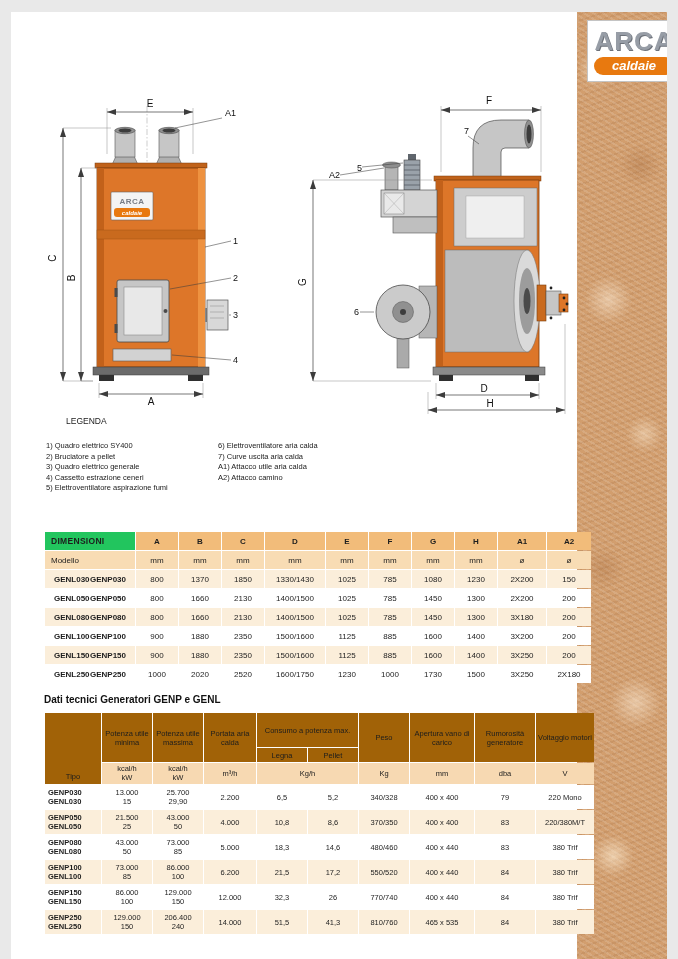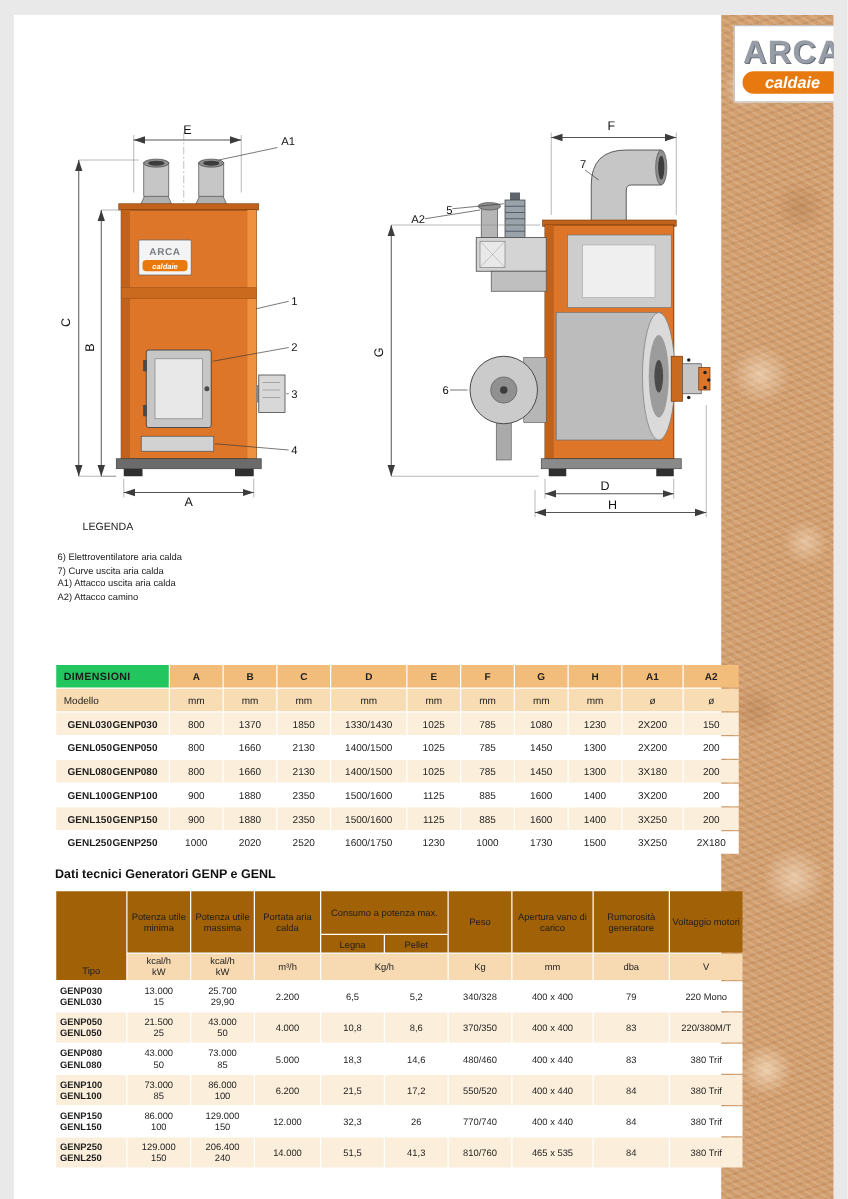--- a/index.html
+++ b/index.html
@@ -257,25 +257,33 @@
 
       <path class="ext" d="M387,300 V322 M524,232 V322"></path>
       <line class="dim" x1="387" y1="318" x2="524" y2="318" marker-start="url(#arr)" marker-end="url(#arr)"></line>
       <text class="dlbl" x="449" y="315" text-anchor="middle">H</text>
     </g>
   </svg>
 
   <div class="legend">
     <div class="legend-title">LEGENDA</div>
     <div class="legend-cols">
+      <ul class="legend-col1">
+
+      <li>1) Quadro elettrico SY400</li>
+          <li>2) Bruciatore a pellet</li>
+          <li>3) Quadro elettrico generale</li>
+          <li>4) Cassetto estrazione ceneri</li>
+          <li>5) Elettroventilatore aspirazione fumi</li>
+        </ul>
       <ul class="legend-col2">
 
       <li>6) Elettroventilatore aria calda</li>
           <li>7) Curve uscita aria calda</li>
-          <li>A1) Attacco uscita aria calda</li>
+          <li>A1) Attacco utile aria calda</li>
           <li>A2) Attacco camino</li>
         </ul>
     </div>
   </div>
 
   <table class="dimt">
     <colgroup>
       <col style="width:90px">
         <col style="width:42px">
         <col style="width:42px">

